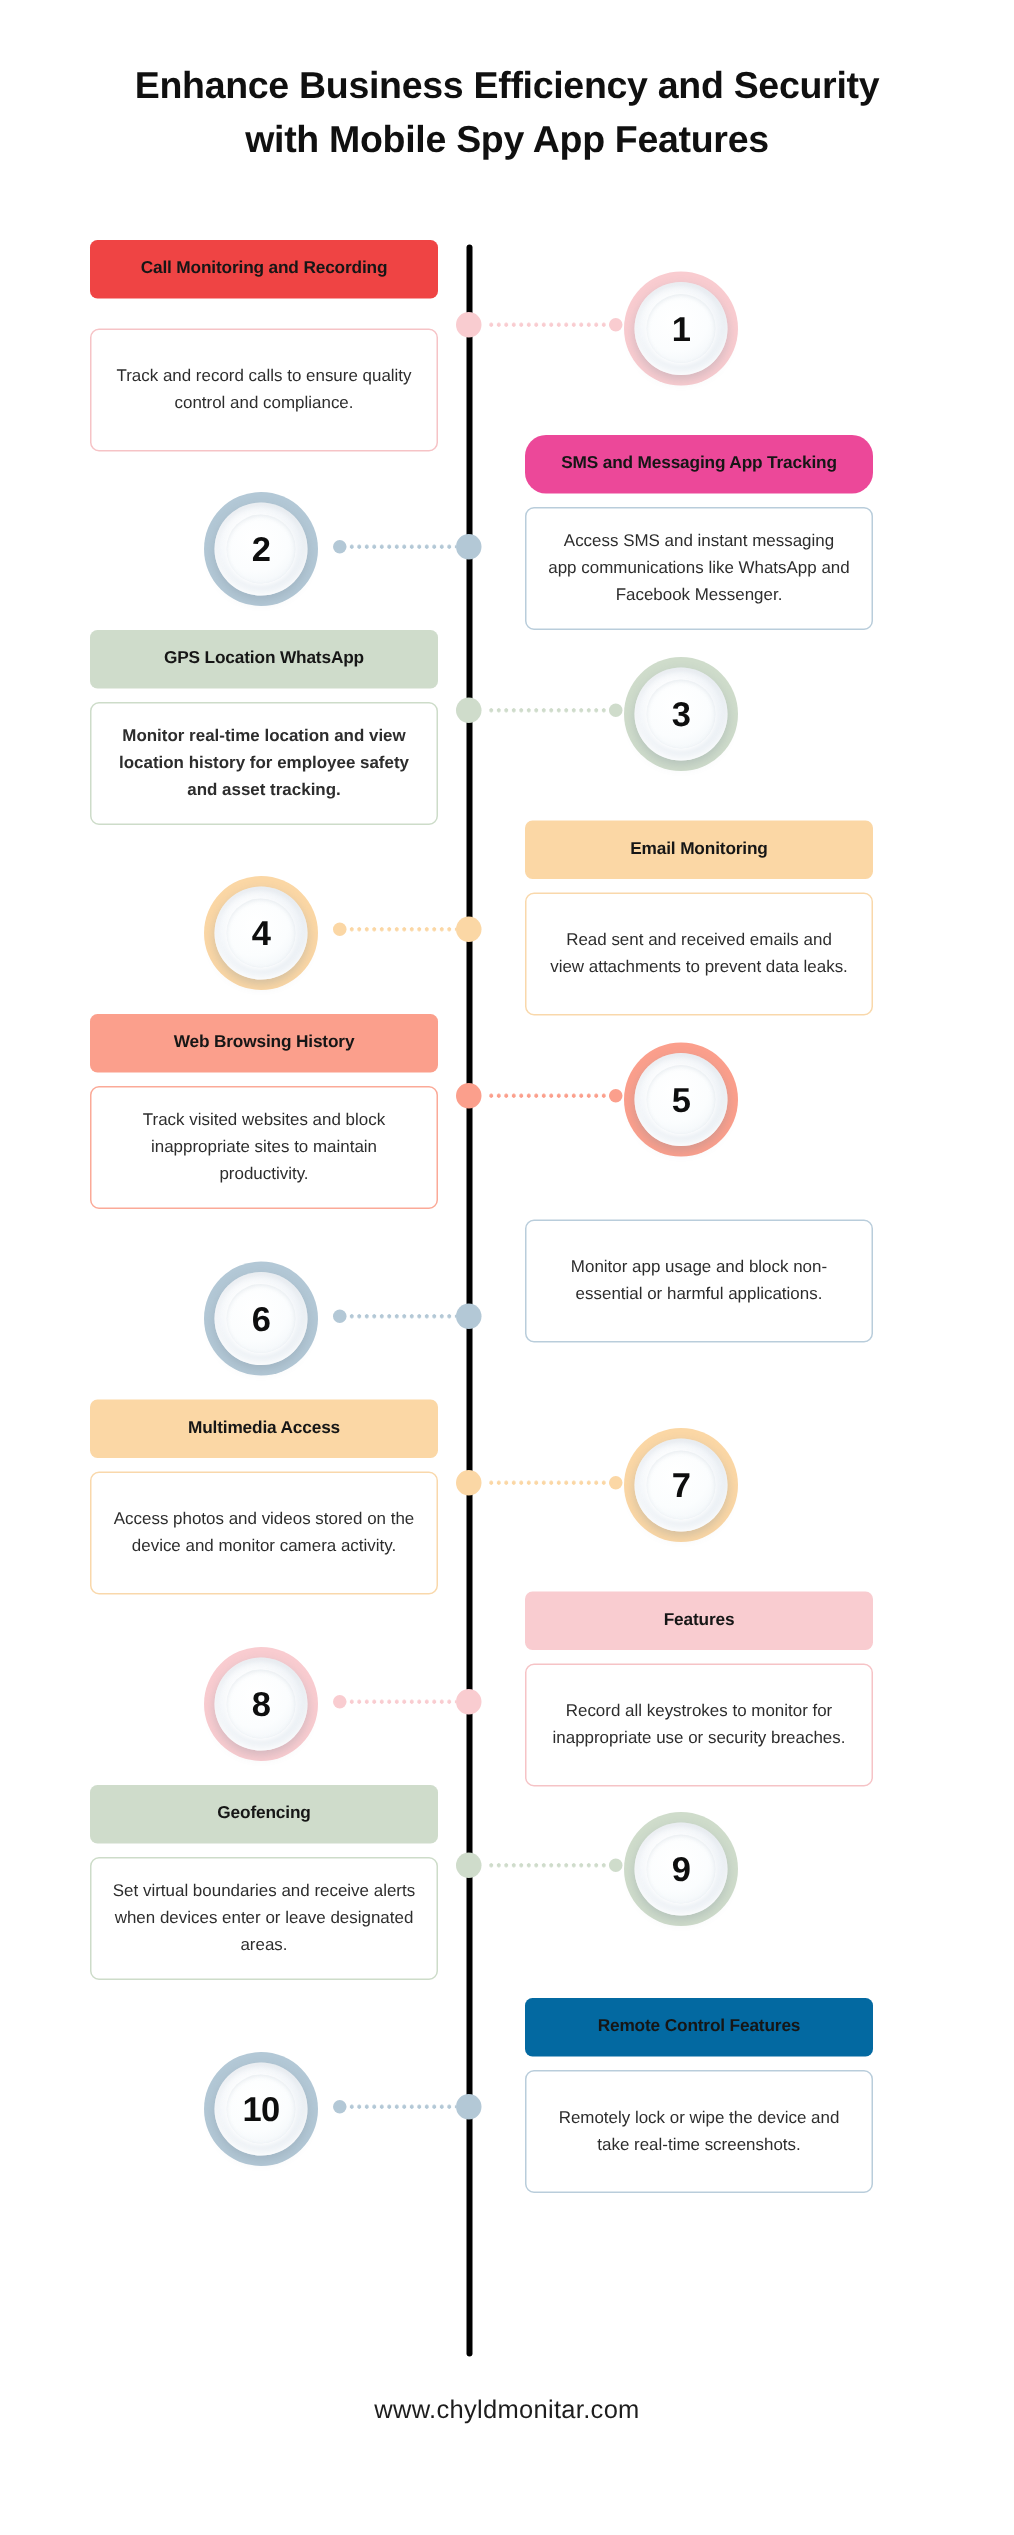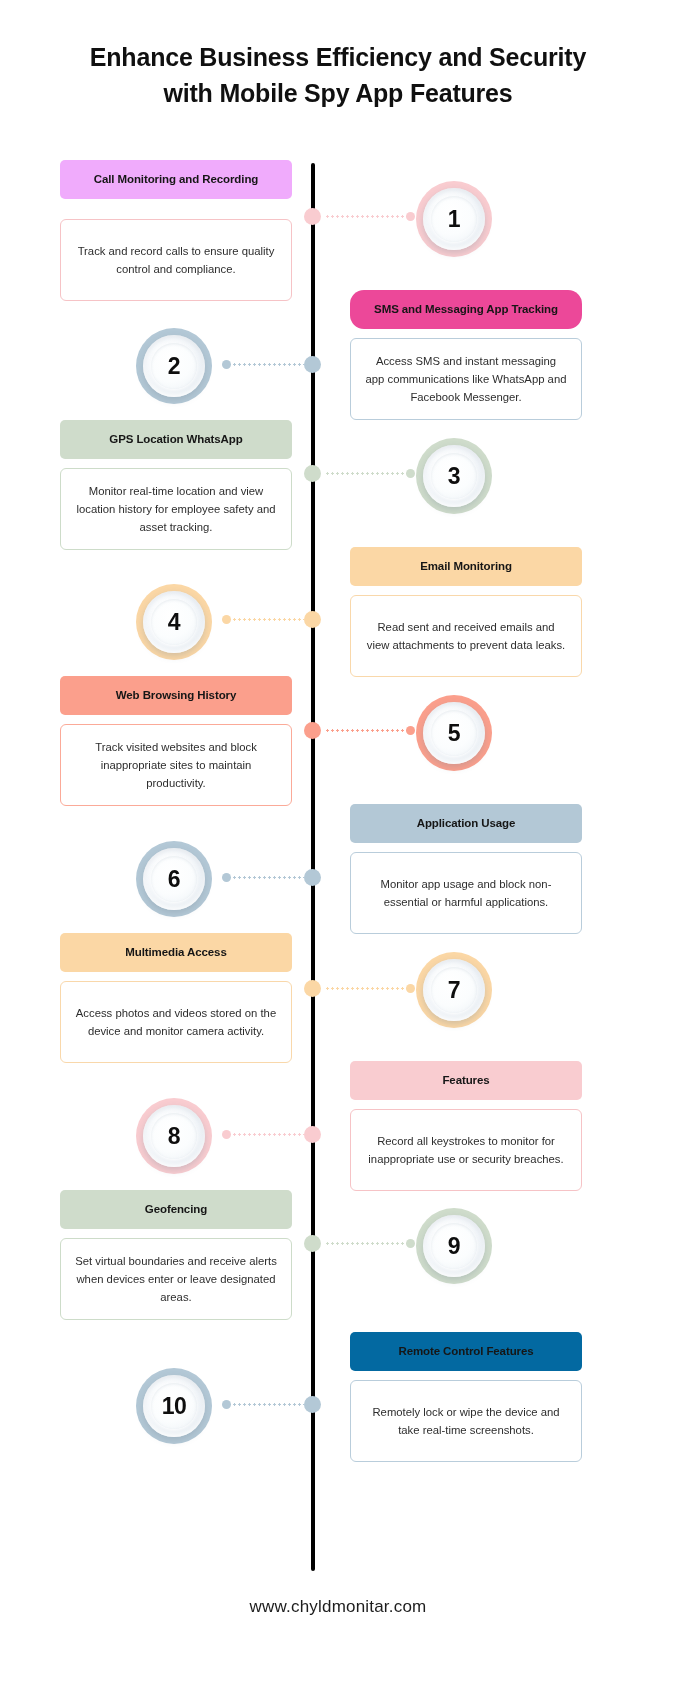--- a/index.html
+++ b/index.html
@@ -103,51 +103,50 @@
   <div class="title">
     <span>Enhance Business Efficiency and Security</span>
     <span>with Mobile Spy App Features</span>
   </div>
 
   <div class="spine"></div>
 
   <div id="rows">
       <div class="row" style="top: 160px;">
         <div class="side left">
-          <div class="hdr" style="background: #f0abfc;">Call Monitoring and Recording</div>
+          <div class="hdr" style="background: #ef4444;">Call Monitoring and Recording</div>
           <div class="desc" style="border-color: rgb(246, 195, 198); margin-top: 20px;">Track and record calls to ensure quality control and compliance.</div>
         </div>
       </div>
       <div class="row" style="top: 290px;">
         <div class="side right">
           <div class="hdr" style="background: #ec4899; border-radius: 14px;">SMS and Messaging App Tracking</div>
           <div class="desc" style="border-color: rgb(185, 205, 219);">Access SMS and instant messaging app communications like WhatsApp and Facebook Messenger.</div>
         </div>
       </div>
       <div class="row" style="top: 420px;">
         <div class="side left">
           <div class="hdr" style="background: rgb(207, 220, 203);">GPS Location WhatsApp</div>
-          <div class="desc" style="border-color: rgb(205, 220, 201);">Monitor real-time location and view location history for employee safety and asset tracking.</div>
+          <div class="desc" style="border-color: rgb(205, 220, 201); font-weight: bold;">Monitor real-time location and view location history for employee safety and asset tracking.</div>
         </div>
       </div>
       <div class="row" style="top: 547px;">
         <div class="side right">
           <div class="hdr" style="background: rgb(251, 215, 165);">Email Monitoring</div>
           <div class="desc" style="border-color: rgb(249, 216, 171);">Read sent and received emails and view attachments to prevent data leaks.</div>
         </div>
       </div>
       <div class="row" style="top: 676px;">
         <div class="side left">
           <div class="hdr" style="background: rgb(251, 159, 140);">Web Browsing History</div>
           <div class="desc" style="border-color: rgb(251, 170, 152);">Track visited websites and block inappropriate sites to maintain productivity.</div>
         </div>
       </div>
       <div class="row" style="top: 804px;">
         <div class="side right">
-          <div class="hdr" style="background: rgb(179, 200, 214);">Application Usage</div>
           <div class="desc" style="border-color: rgb(185, 205, 219);">Monitor app usage and block non-essential or harmful applications.</div>
         </div>
       </div>
       <div class="row" style="top: 933px;">
         <div class="side left">
           <div class="hdr" style="background: rgb(251, 215, 165);">Multimedia Access</div>
           <div class="desc" style="border-color: rgb(249, 216, 171);">Access photos and videos stored on the device and monitor camera activity.</div>
         </div>
       </div>
       <div class="row" style="top: 1061px;">

